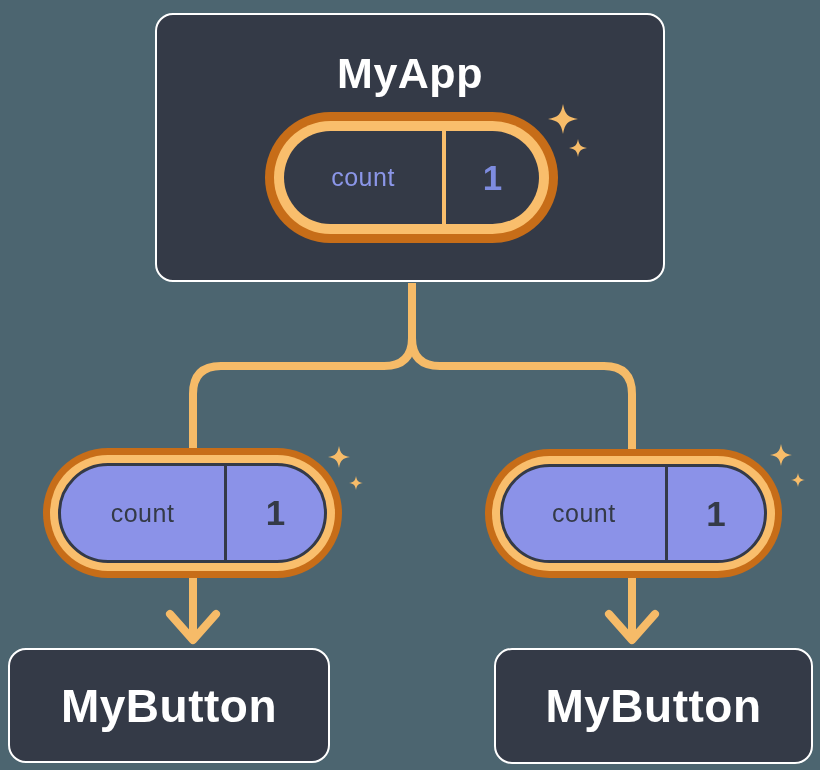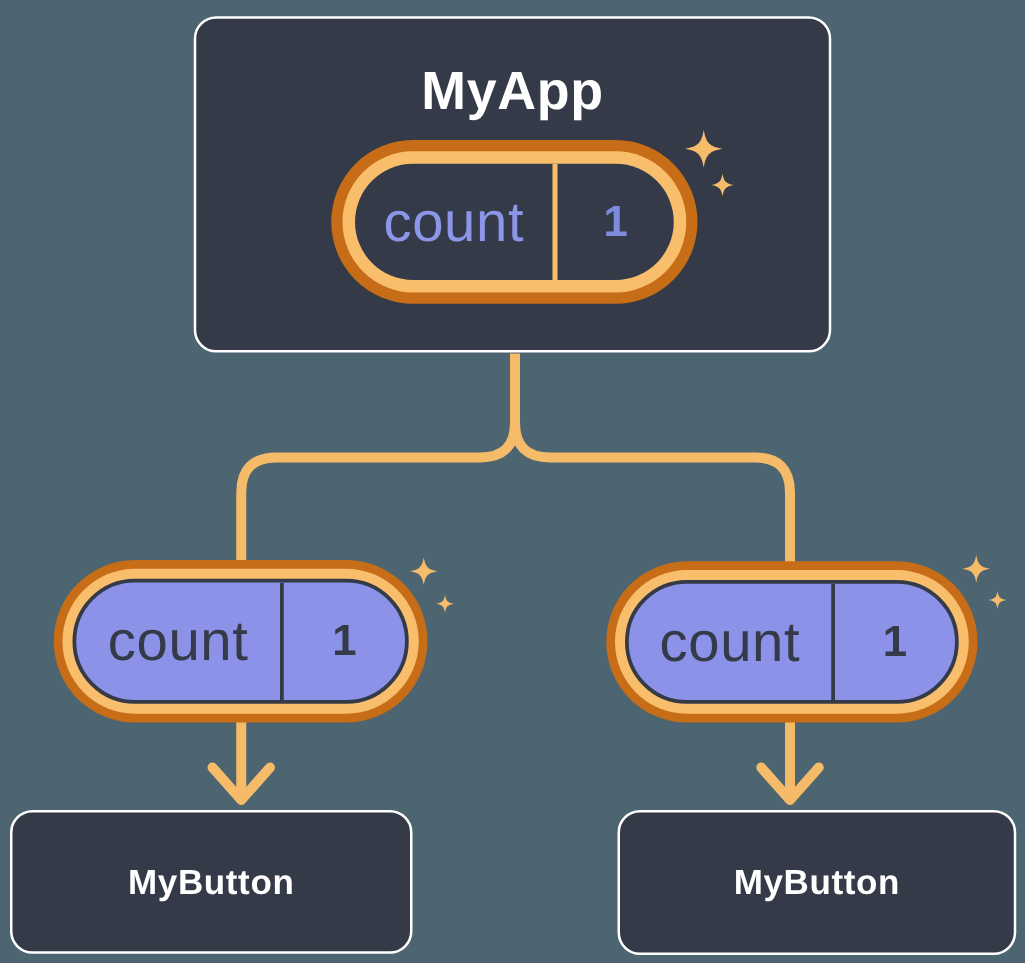--- a/index.html
+++ b/index.html
@@ -28,21 +28,21 @@
     z-index:2;
   }
   .node-title{
     position:absolute;left:0;right:0;
     text-align:center;
     color:var(--title-text,#fff);
     font-weight:600;
     letter-spacing:.5px;
   }
   .app-title{top:34px;font-size:43px;}
-  .btn-title{top:50%;transform:translateY(-50%);font-size:28px;}
+  .btn-title{top:50%;transform:translateY(-50%);font-size:46px;}
   
   .pill{
     position:absolute;
     border-radius:999px;
     background:var(--orange-dark,#C76D18);
     box-sizing:border-box;
     z-index:3;
   }
   .pill-mid{
     width:100%;height:100%;
@@ -72,21 +72,21 @@
     border:3px solid var(--dark-text,#343A47);
   }
   .pill-child .cell-name{color:var(--dark-text,#343A47);}
   .pill-child .cell-value{
     color:var(--dark-text,#343A47);
     border-left:3.5px solid var(--dark-text,#343A47);
   }
   .cell-name{
     flex:0 0 62%;
     display:flex;align-items:center;justify-content:center;
-    font-size:45px;letter-spacing:.5px;
+    font-size:25px;letter-spacing:.5px;
   }
   .cell-value{
     flex:1 1 auto;
     display:flex;align-items:center;justify-content:center;
     font-size:35px;font-weight:700;
   }
   
   .node-app{left:155px;top:13px;width:510px;height:269px;}
   .pill-root{left:265px;top:112px;width:293px;height:131px;}
   .pill-child-left{left:43px;top:448px;width:299px;height:130px;}

